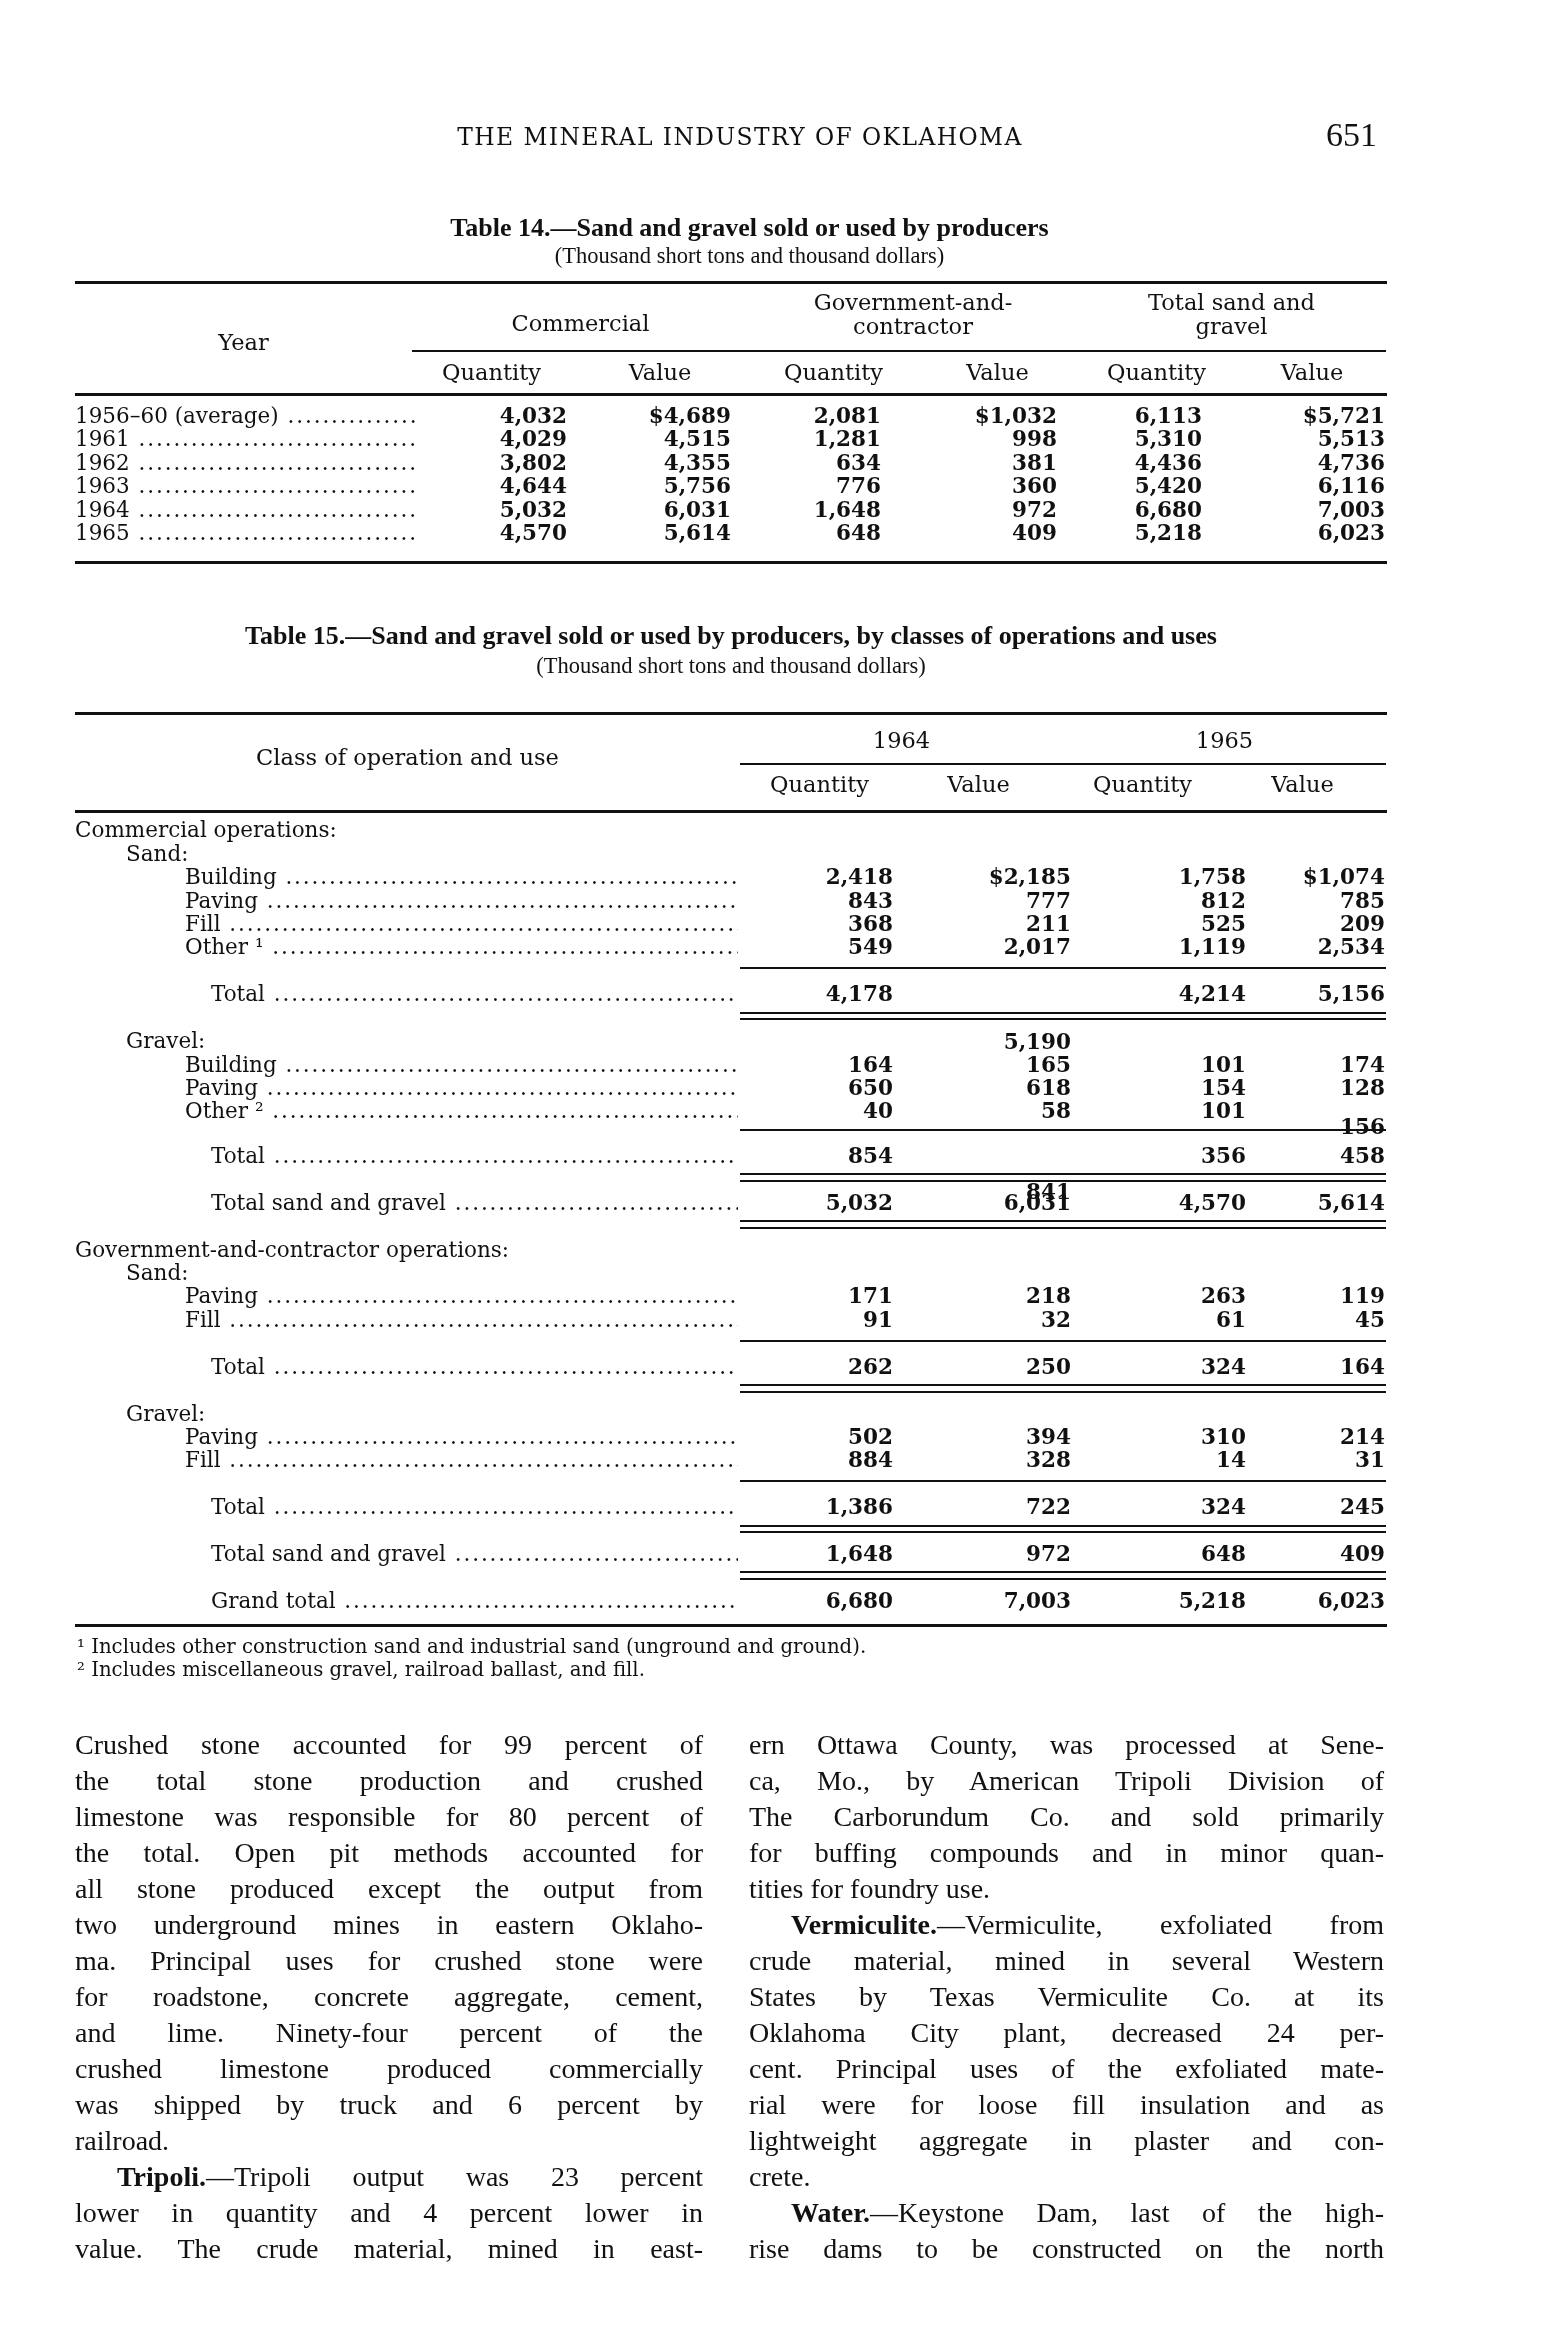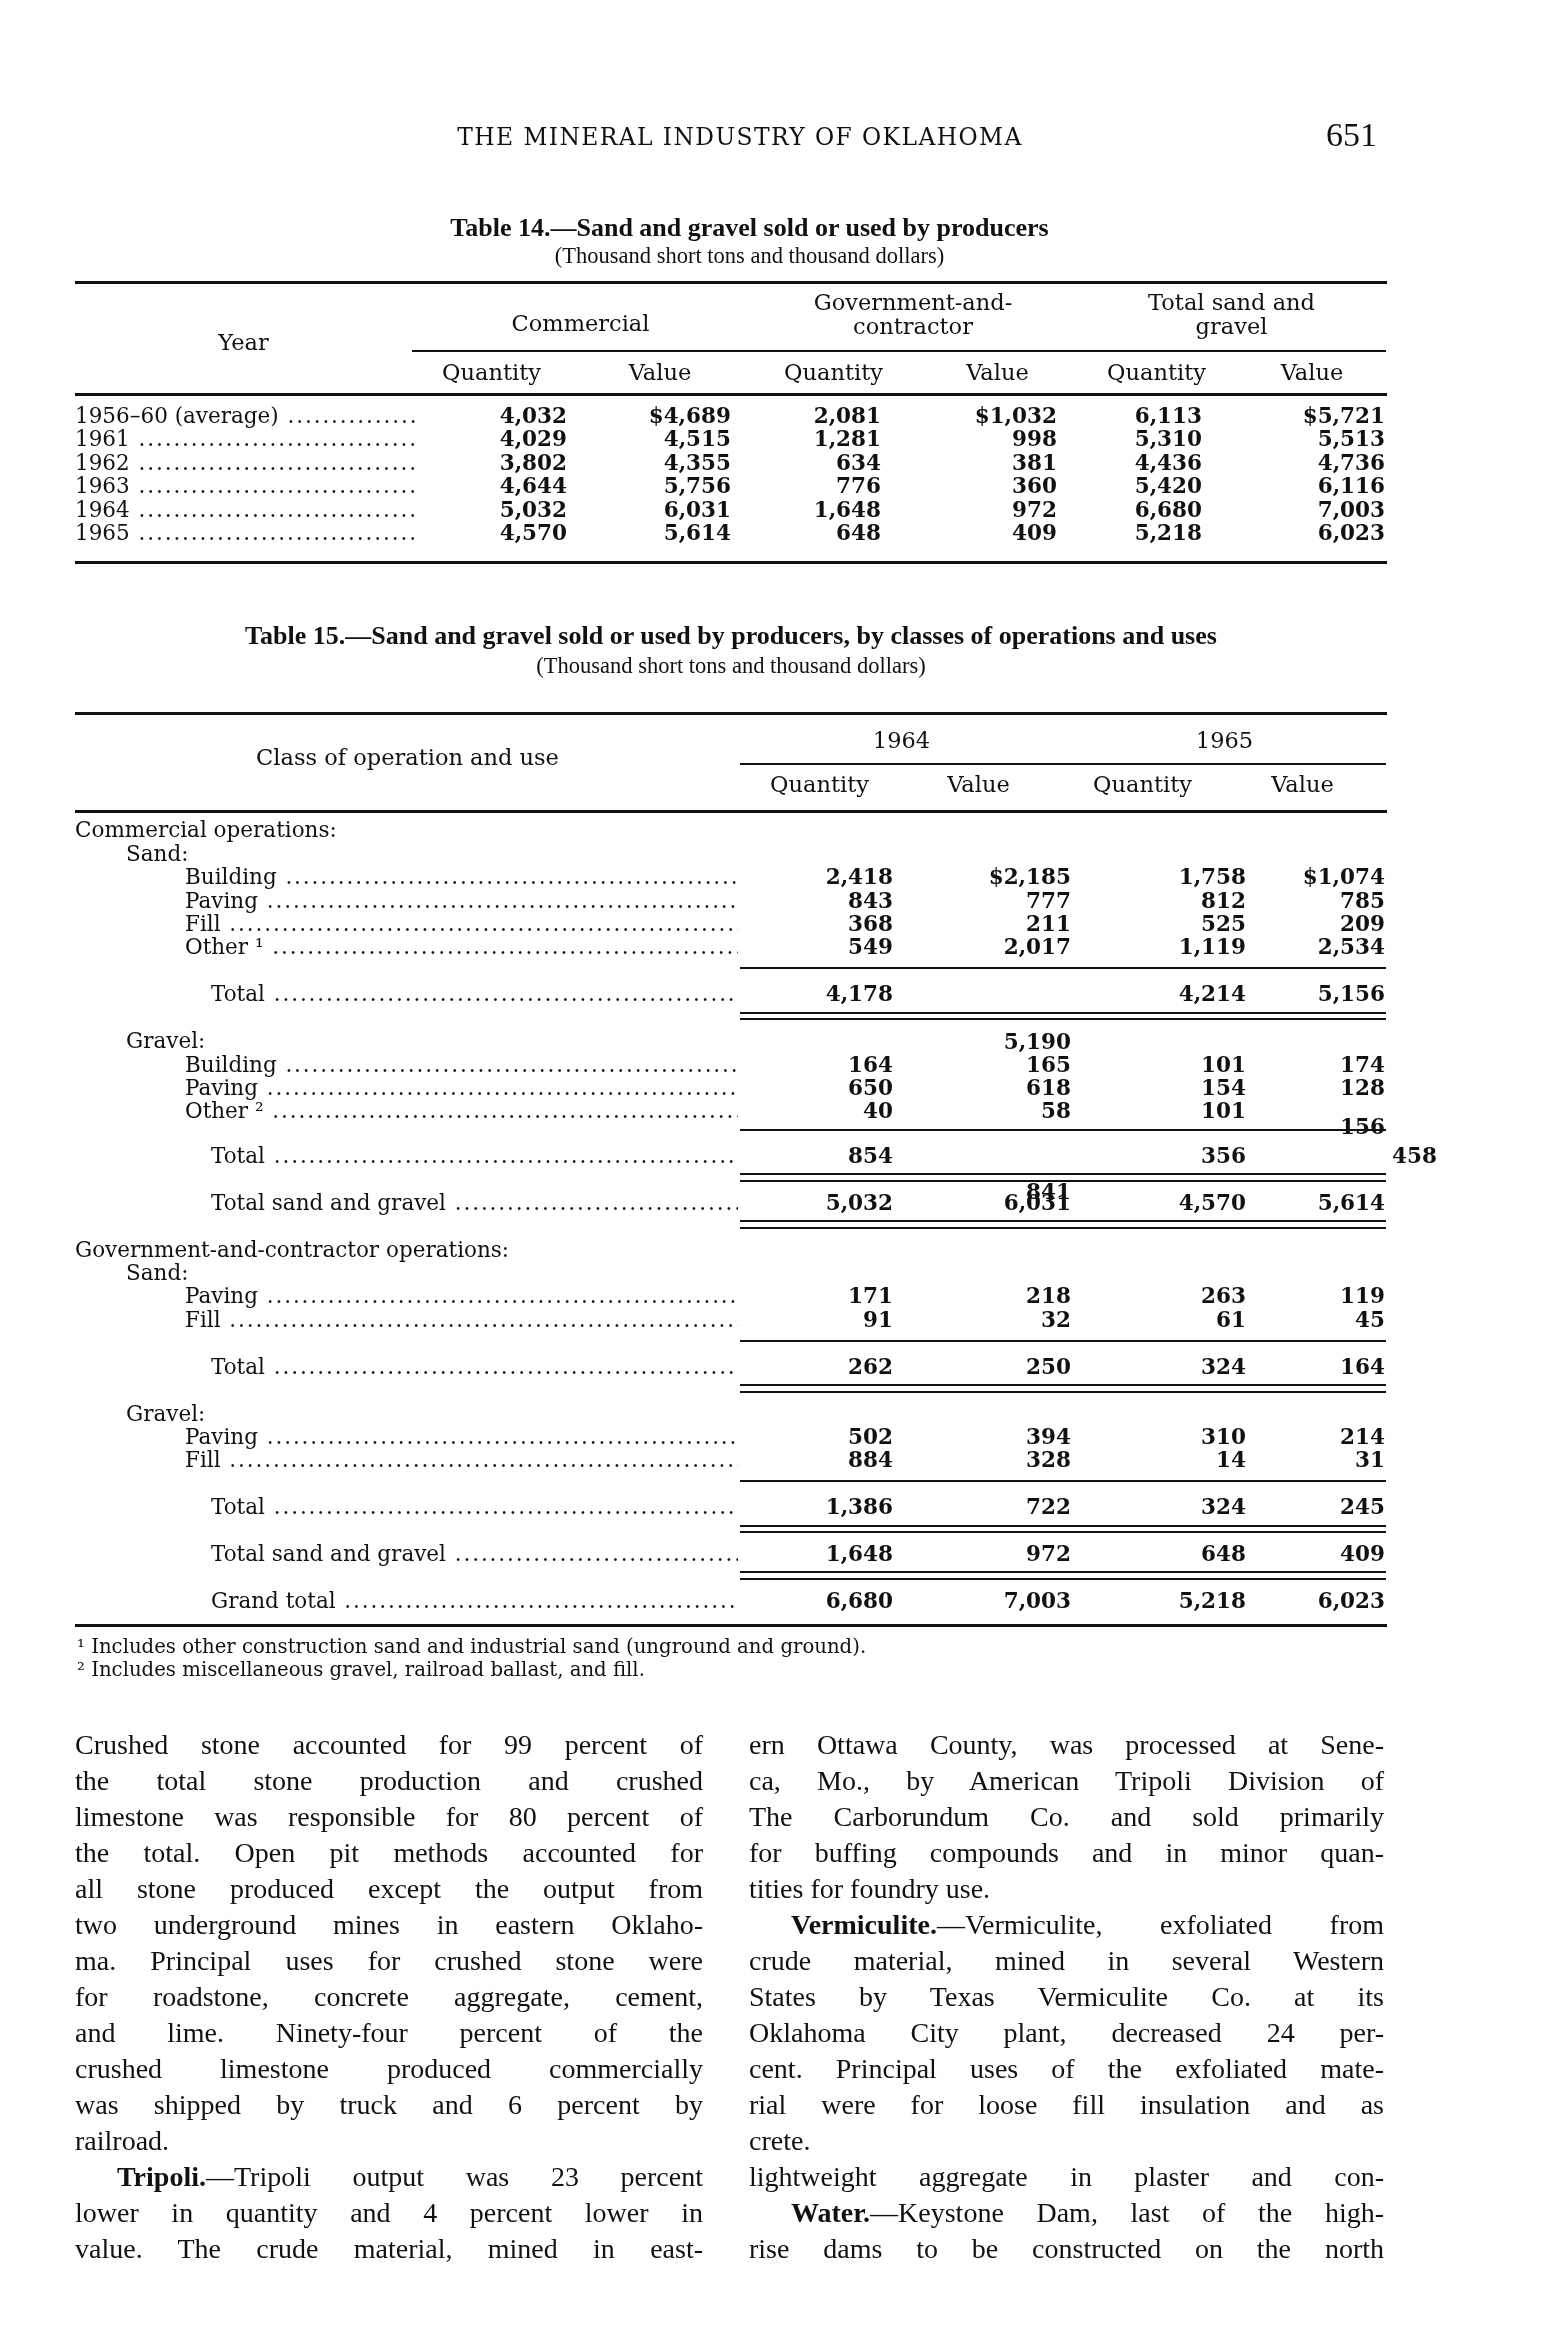--- a/index.html
+++ b/index.html
@@ -199,21 +199,21 @@
         <div class="num" style="top:0; left:752px; width:141px;">40</div>
         <div class="num" style="top:0; left:930px; width:141px;">58</div>
         <div class="num" style="top:0; left:1105px; width:141px;">101</div>
         <div class="num" style="top:16px; left:1244px; width:141px;text-align:right;">156</div>
       </div>
       <div style="position:absolute; top:1143px; left:0; width:1561px; height:23.4px;">
         <div class="rowlbl" style="top:0; left:211px; width:527px;"><span>Total</span><span class="dots"> ........................................................................................................................................................................................................</span></div>
         <div class="num" style="top:0; left:752px; width:141px;">854</div>
         <div class="num" style="top:0; left:930px; width:141px;margin-top:36px;">841</div>
         <div class="num" style="top:0; left:1105px; width:141px;">356</div>
-        <div class="num" style="top:0; left:1272px; width:141px;padding-left:24px;">458</div>
+        <div class="num" style="top:0; left:1244px; width:141px;">458</div>
       </div>
       <div style="position:absolute; top:1190px; left:0; width:1561px; height:23.4px;">
         <div class="rowlbl" style="top:0; left:211px; width:527px;"><span>Total sand and gravel</span><span class="dots"> ........................................................................................................................................................................................................</span></div>
         <div class="num" style="top:0; left:752px; width:141px;">5,032</div>
         <div class="num" style="top:0; left:930px; width:141px;">6,031</div>
         <div class="num" style="top:0; left:1105px; width:141px;">4,570</div>
         <div class="num" style="top:0; left:1244px; width:141px;">5,614</div>
       </div>
       <div style="position:absolute; top:1283px; left:0; width:1561px; height:23.4px;">
         <div class="rowlbl" style="top:0; left:185px; width:553px;"><span>Paving</span><span class="dots"> ........................................................................................................................................................................................................</span></div>
@@ -318,18 +318,18 @@
     <span class="line">ca, Mo., by American Tripoli Division of</span>
     <span class="line">The Carborundum Co. and sold primarily</span>
     <span class="line">for buffing compounds and in minor quan-</span>
     <span class="line last">tities for foundry use.</span>
     <span class="line" style="padding-left:42px;"><b>Vermiculite.</b><span>—Vermiculite, exfoliated from</span></span>
     <span class="line"><span>crude material, mined in several Western</span></span>
     <span class="line"><span>States by Texas Vermiculite Co. at its</span></span>
     <span class="line"><span>Oklahoma City plant, decreased 24 per-</span></span>
     <span class="line"><span>cent. Principal uses of the exfoliated mate-</span></span>
     <span class="line"><span>rial were for loose fill insulation and as</span></span>
+    <span class="line"><span>lightweight aggregate in plaster and con-</span></span>
     <span class="line last"><span>crete.</span></span>
-    <span class="line"><span>lightweight aggregate in plaster and con-</span></span>
     <span class="line" style="padding-left:42px;"><b>Water.</b><span>—Keystone Dam, last of the high-</span></span>
     <span class="line"><span>rise dams to be constructed on the north</span></span>
   </div>
 
 
 </body></html>

